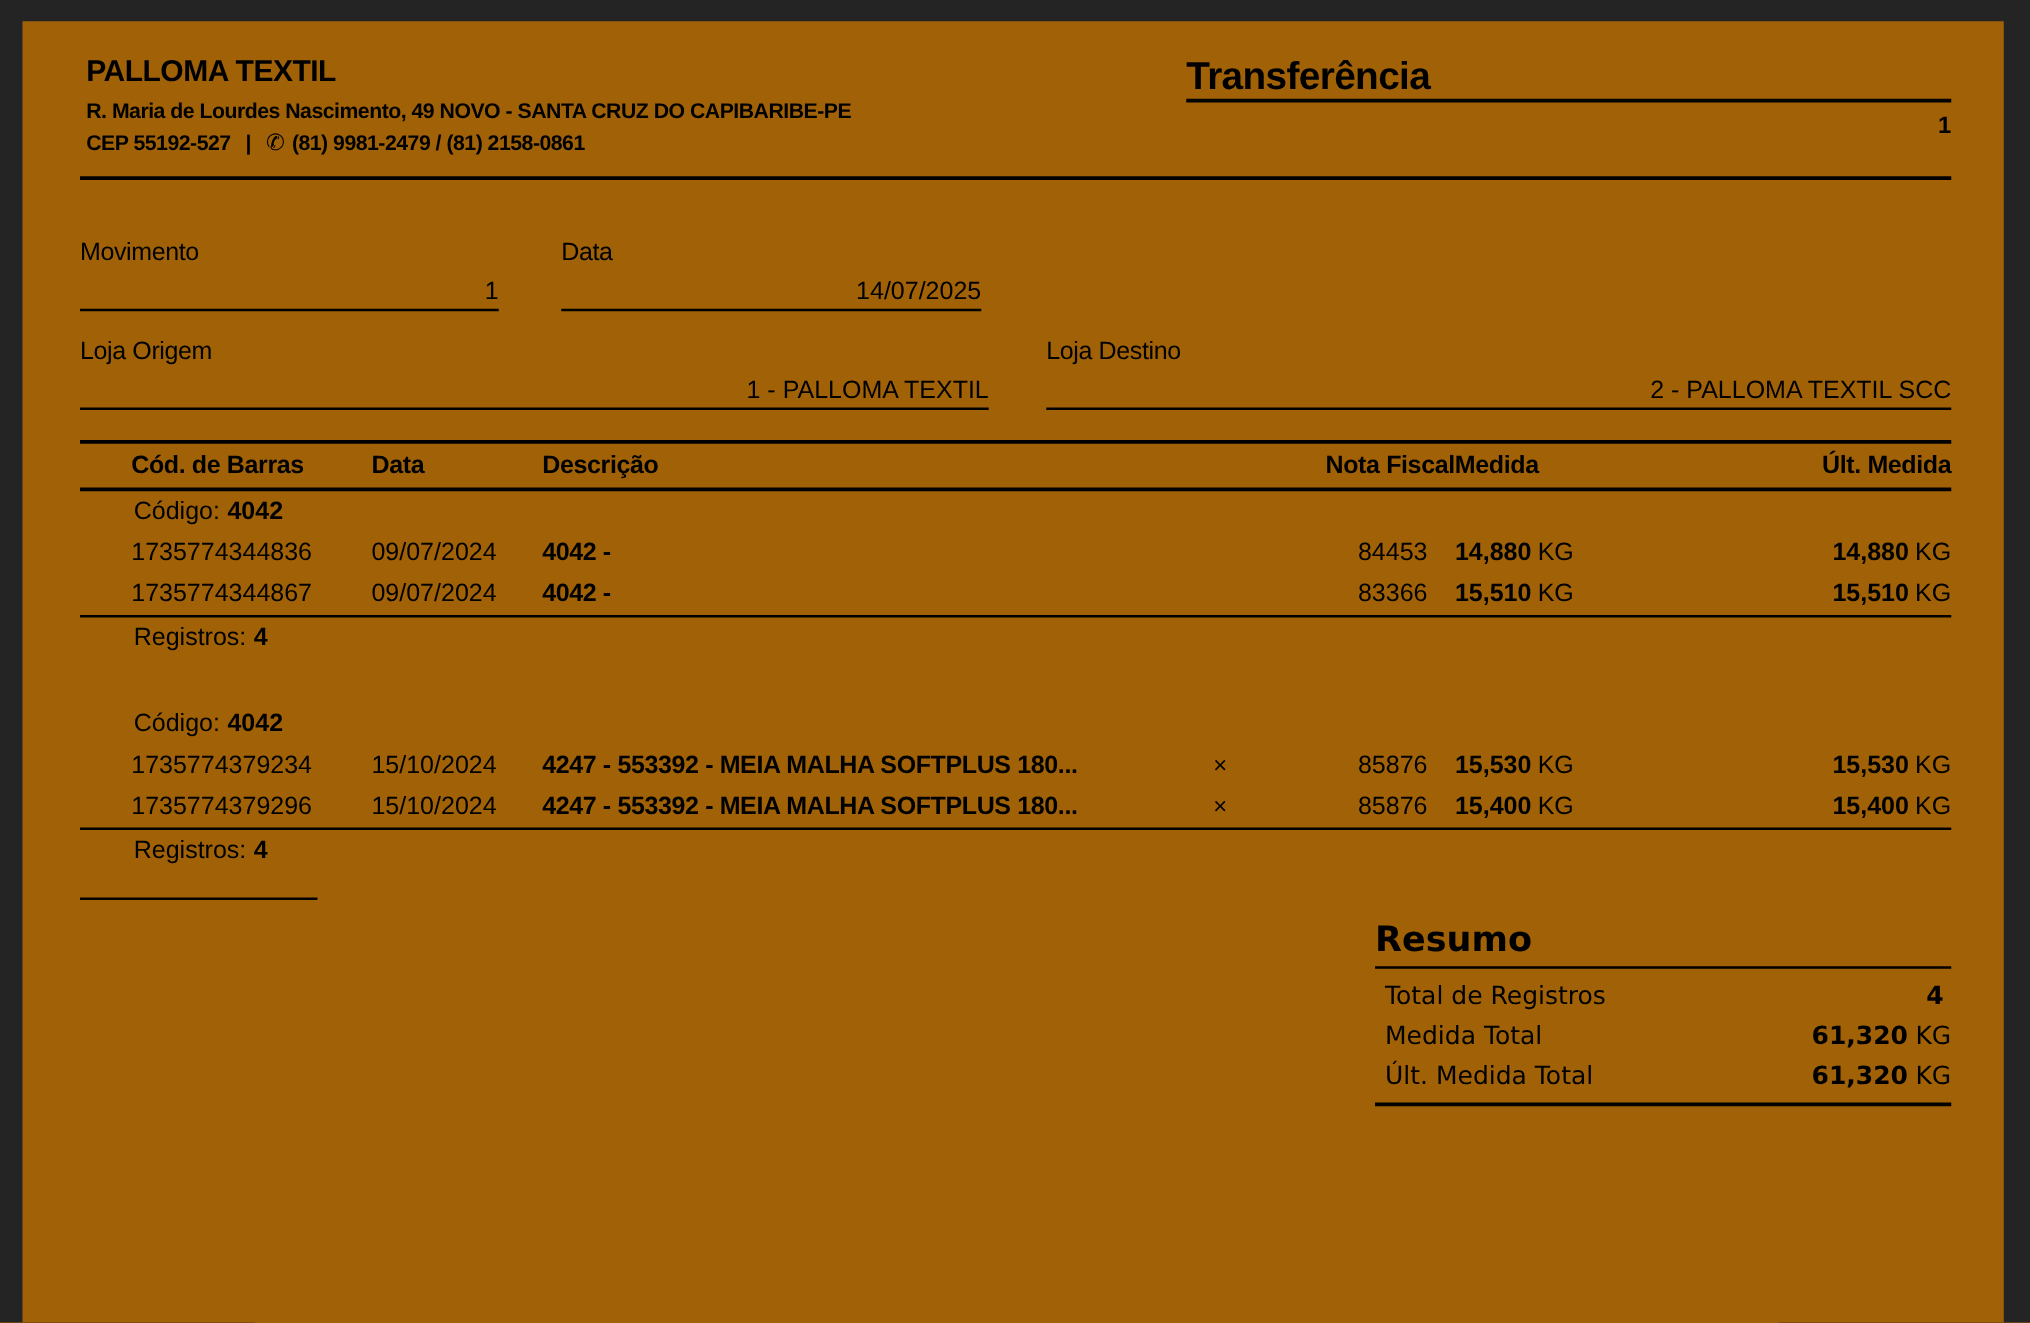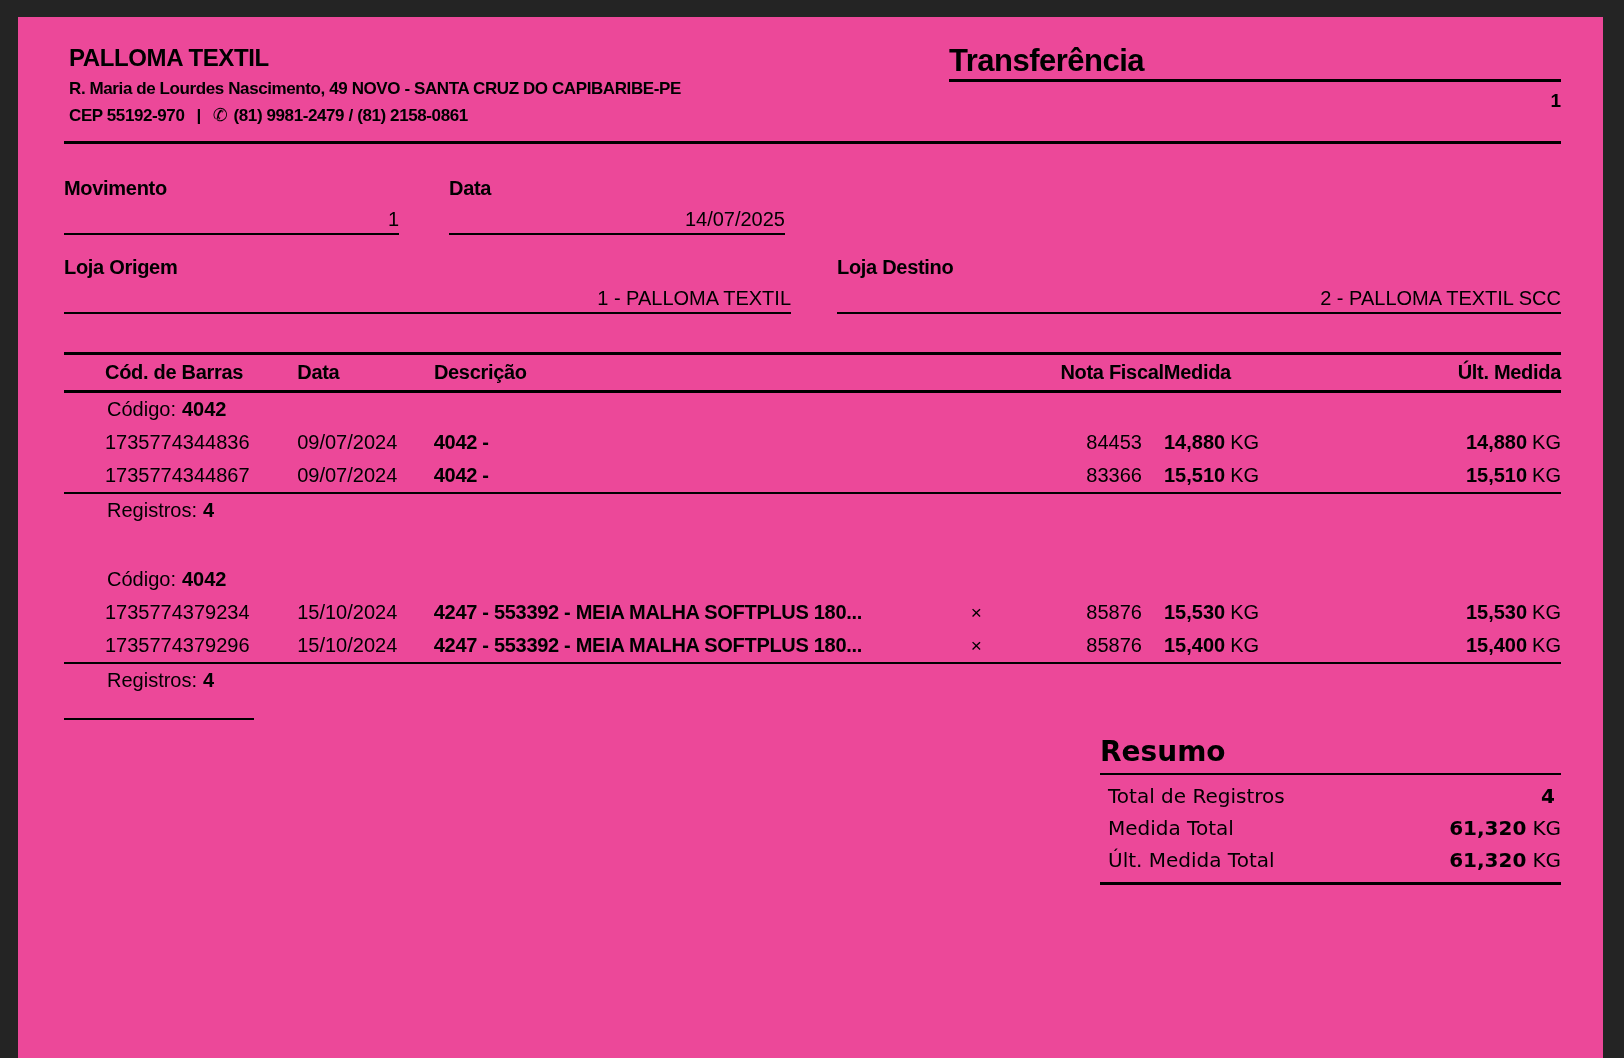--- a/index.html
+++ b/index.html
@@ -7,21 +7,21 @@
     width:1624px;height:1058px;
     background:#242424;
     position:relative;
     overflow:hidden;
     font-family:"Liberation Sans",sans-serif;
     color:#000;
   }
   .page{
     position:absolute;left:18px;top:17px;
     width:1585px;height:1041px;
-    background:#ec4899;
+    background:#a16207;
   }
   .content{
     position:relative;
     margin:0 42px 0 46px;
     width:1497px;height:100%;
   }
 
   
   .company{position:absolute;left:5px;top:28px;letter-spacing:-0.4px;}
   .company-name{font-size:24px;font-weight:bold;line-height:26px;}
@@ -40,21 +40,21 @@
 
   .rule-full{position:absolute;left:0;top:124px;width:100%;height:3px;background:#000;}
 
   
   .fields{position:absolute;left:0;top:161px;width:100%;height:140px;font-size:20px;}
   .field{position:absolute;}
   .field-movimento{left:0;top:0;width:335px;}
   .field-data{left:385px;top:0;width:336px;}
   .field-origem{left:0;top:79px;width:727px;}
   .field-destino{left:773px;top:79px;width:724px;}
-  .field-label{font-weight:bold;height:21px;line-height:21px;letter-spacing:-0.3px;}
+  .field-label{font-weight:normal;height:21px;line-height:21px;letter-spacing:-0.3px;margin-top:14px;}
   .field-value{
     margin-top:8px;height:24px;line-height:24px;
     text-align:right;border-bottom:2px solid #000;padding-bottom:2px;
   }
 
   
   .table{position:absolute;left:0;top:335px;width:1497px;font-size:20px;}
   .t-rule{height:3px;background:#000;}
   .t-rule-thin{height:2px;background:#000;}
   .t-header{display:flex;height:35px;line-height:35px;font-weight:bold;letter-spacing:-0.3px;}
@@ -93,21 +93,21 @@
 </head>
 <body>
 
 <div class="page">
   <div class="content">
 
     <div class="company">
       <div class="company-name">PALLOMA TEXTIL</div>
       <div class="company-address">R. Maria de Lourdes Nascimento, 49 NOVO - SANTA CRUZ DO CAPIBARIBE-PE</div>
       <div class="company-cep-line">
-        <span>CEP 55192-970</span><span class="pipe">|</span><span class="phone-icon">✆</span><span>(81) 9981-2479 / (81) 2158-0861</span>
+        <span>CEP 55192-527</span><span class="pipe">|</span><span class="phone-icon">✆</span><span>(81) 9981-2479 / (81) 2158-0861</span>
       </div>
     </div>
 
     <div class="title-block">
       <div class="report-title">Transferência</div>
       <div class="page-number">1</div>
     </div>
 
     <div class="rule-full"></div>
 

